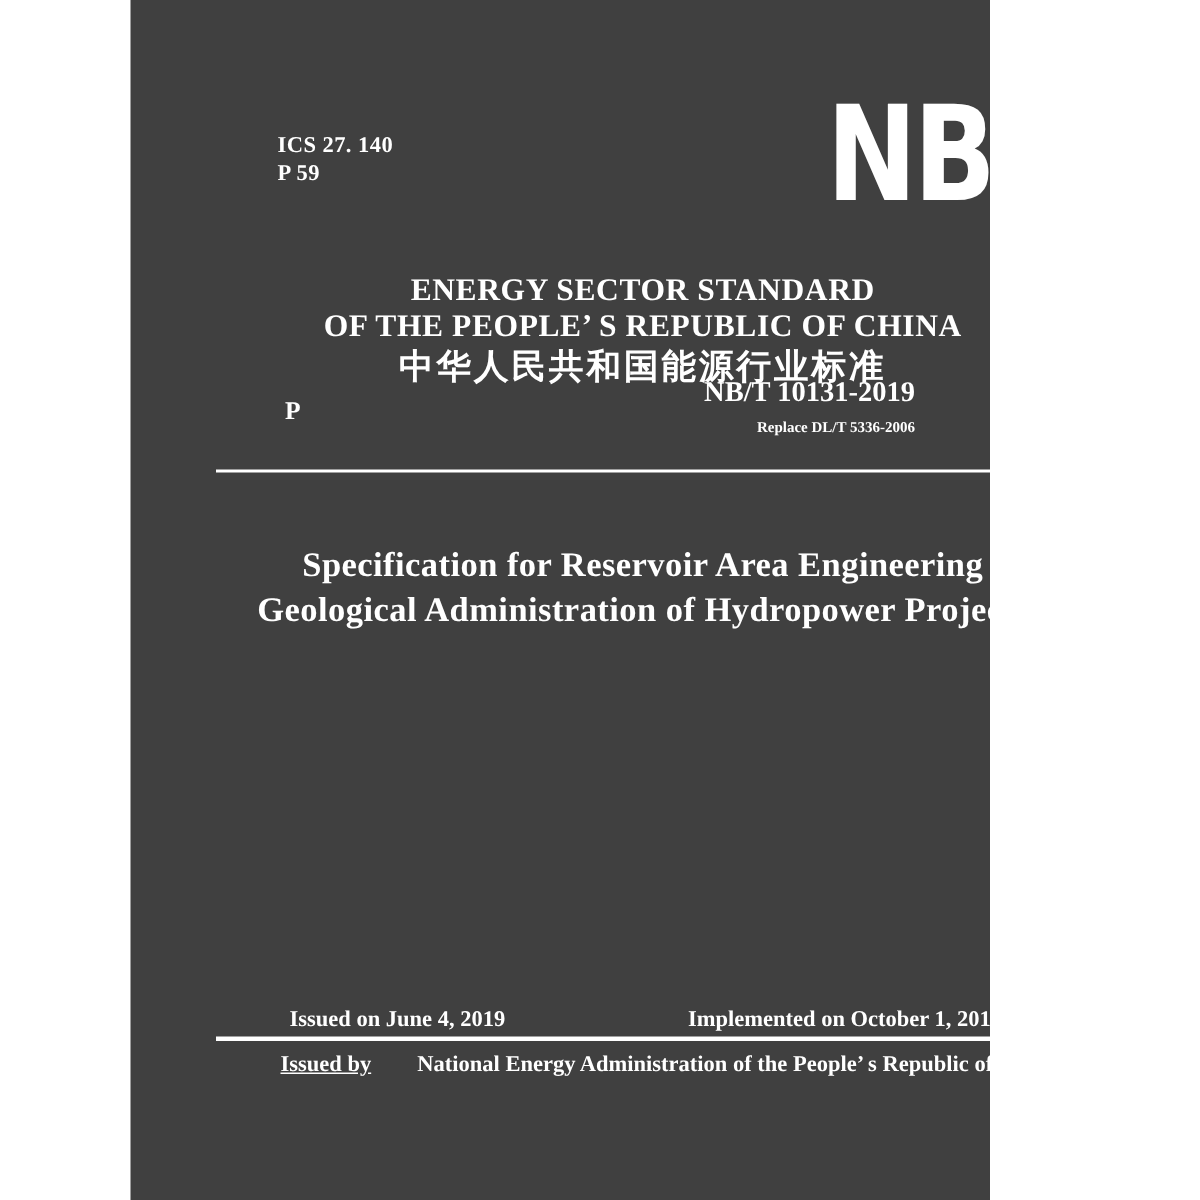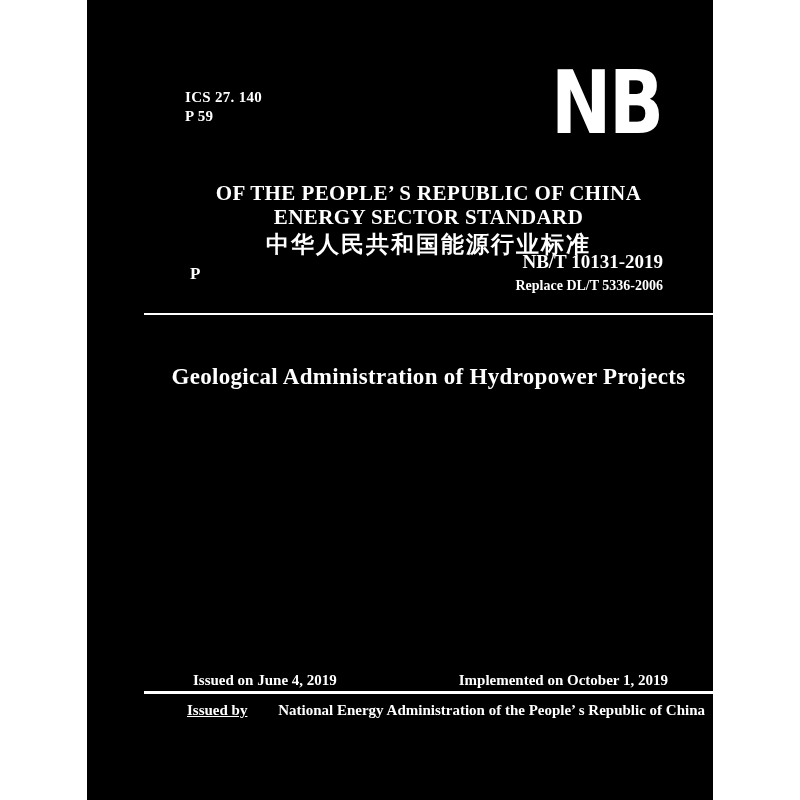--- a/index.html
+++ b/index.html
@@ -10,22 +10,22 @@
     overflow: hidden;
   }
   .page {
     position: relative;
     width: 800px; height: 800px;
     background: #ffffff;
   }
   .cover {
     position: absolute;
     left: 87px; top: 0;
-    width: 626px; height: 800px;
-    background: #000000;
+    width: 573px; height: 800px;
+    background: #404040;
     color: #ffffff;
   }
   .cover * { color: #ffffff; }
 
   .ics-block {
     position: absolute;
     left: 98px; top: 88px;
     font-weight: bold;
     font-size: 15px;
     line-height: 19px;
@@ -75,21 +75,21 @@
     right: 50px; top: 251px;
     text-align: right;
   }
   .std-number {
     font-weight: bold;
     font-size: 19px;
     line-height: 22px;
   }
   .replaces-note {
     font-weight: bold;
-    font-size: 14px;
+    font-size: 10px;
     line-height: 15px;
     margin-top: 5px;
   }
 
   .rule {
     position: absolute;
     left: 57px;
     width: 569px;
     background: #ffffff;
   }
@@ -147,35 +147,36 @@
   <div class="cover">
 
     <div class="ics-block">
       <div>ICS 27. 140</div>
       <div>P 59</div>
     </div>
 
     <div class="nb-logo">NB</div>
 
     <div class="std-type-block">
+      <div class="std-type-en">ENERGY SECTOR STANDARD</div>
       <div class="std-type-en">OF THE PEOPLE’ S REPUBLIC OF CHINA</div>
-      <div class="std-type-en">ENERGY SECTOR STANDARD</div>
       <div class="std-type-zh">中华人民共和国能源行业标准</div>
     </div>
 
     <div class="doc-class">P</div>
 
     <div class="num-block">
       <div class="std-number">NB/T 10131-2019</div>
       <div class="replaces-note">Replace DL/T 5336-2006</div>
     </div>
 
     <div class="rule rule-top"></div>
 
     <div class="title-block">
+      <div class="title-en">Specification for Reservoir Area Engineering</div>
       <div class="title-en">Geological Administration of Hydropower Projects</div>
     </div>
 
     <div class="issue-row">
       <span>Issued on June 4, 2019</span>
       <span>Implemented on October 1, 2019</span>
     </div>
 
     <div class="rule rule-bottom"></div>
 

